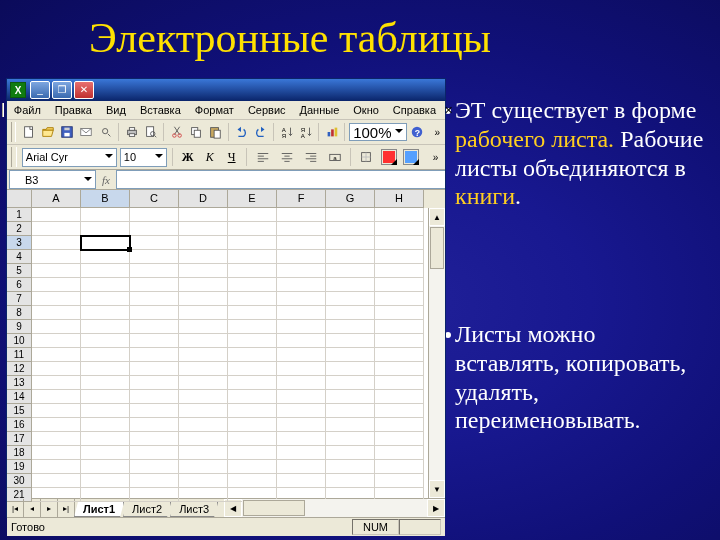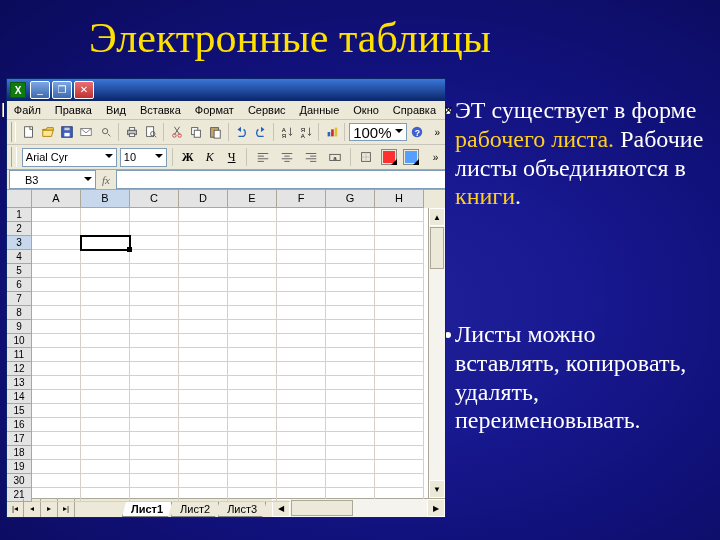--- a/index.html
+++ b/index.html
@@ -60,21 +60,21 @@
   .active{position:absolute;border:2px solid #000;background:#fff;box-sizing:border-box;}
   .active:after{content:"";position:absolute;right:-3px;bottom:-3px;width:5px;height:5px;background:#000;}
   .vscroll{width:16px;background:#ece9d8;border-left:1px solid #aca899;display:flex;flex-direction:column;}
   .sarrow{height:16px;background:#ece9d8;border:1px solid #fff;display:flex;align-items:center;justify-content:center;font-size:8px;}
   .strack{flex:1;background:#f4f3ee;position:relative;}
   .sthumb{position:absolute;background:#ece9d8;border:1px solid #aca899;}
   
   .tabrow{height:18px;background:#ece9d8;border-top:1px solid #aca899;display:flex;align-items:stretch;}
   .tabnav{display:flex;}
   .tabnav div{width:16px;border-right:1px solid #aca899;display:flex;align-items:center;justify-content:center;font-size:8px;}
-  .tabs{display:flex;align-items:flex-end;font-size:11px;margin-left:48px;}
+  .tabs{display:flex;align-items:flex-end;font-size:11px;}
   .tab{padding:1px 8px;background:#ece9d8;border:1px solid #888;border-top:none;margin-left:-1px;position:relative;clip-path:polygon(4px 0,100% 0,calc(100% - 4px) 100%,0 100%);}
   .tab.active{background:#fff;font-weight:bold;z-index:1;}
   .hscroll{flex:1;display:flex;margin-left:6px;}
   .statusbar{height:18px;background:#ece9d8;border-top:1px solid #aca899;display:flex;align-items:center;font-size:11px;padding:0 4px;}
   .statusbar .sp{flex:1;}
   .statcell{border:1px inset #c8c4b8;padding:0 10px;height:14px;line-height:14px;}
 </style>
 </head>
 <body>
 
@@ -556,14 +556,20 @@
         </div>
       <div class="hscroll">
         <div class="sarrow" style="width:16px">◀</div>
         <div class="strack" style="position:relative;flex:1">
             <div class="sthumb" style="top:1px;bottom:1px;left:1px;width:60px"></div>
           </div>
         <div class="sarrow" style="width:16px">▶</div>
       </div>
     </div>
 
+    <div class="statusbar">
+      <span>Готово</span>
+      <span class="sp"></span>
+      <span class="statcell">NUM</span>
+      <span class="statcell" style="width:20px"></span>
+    </div>
   </div>
 </div>
 
 </body></html>

